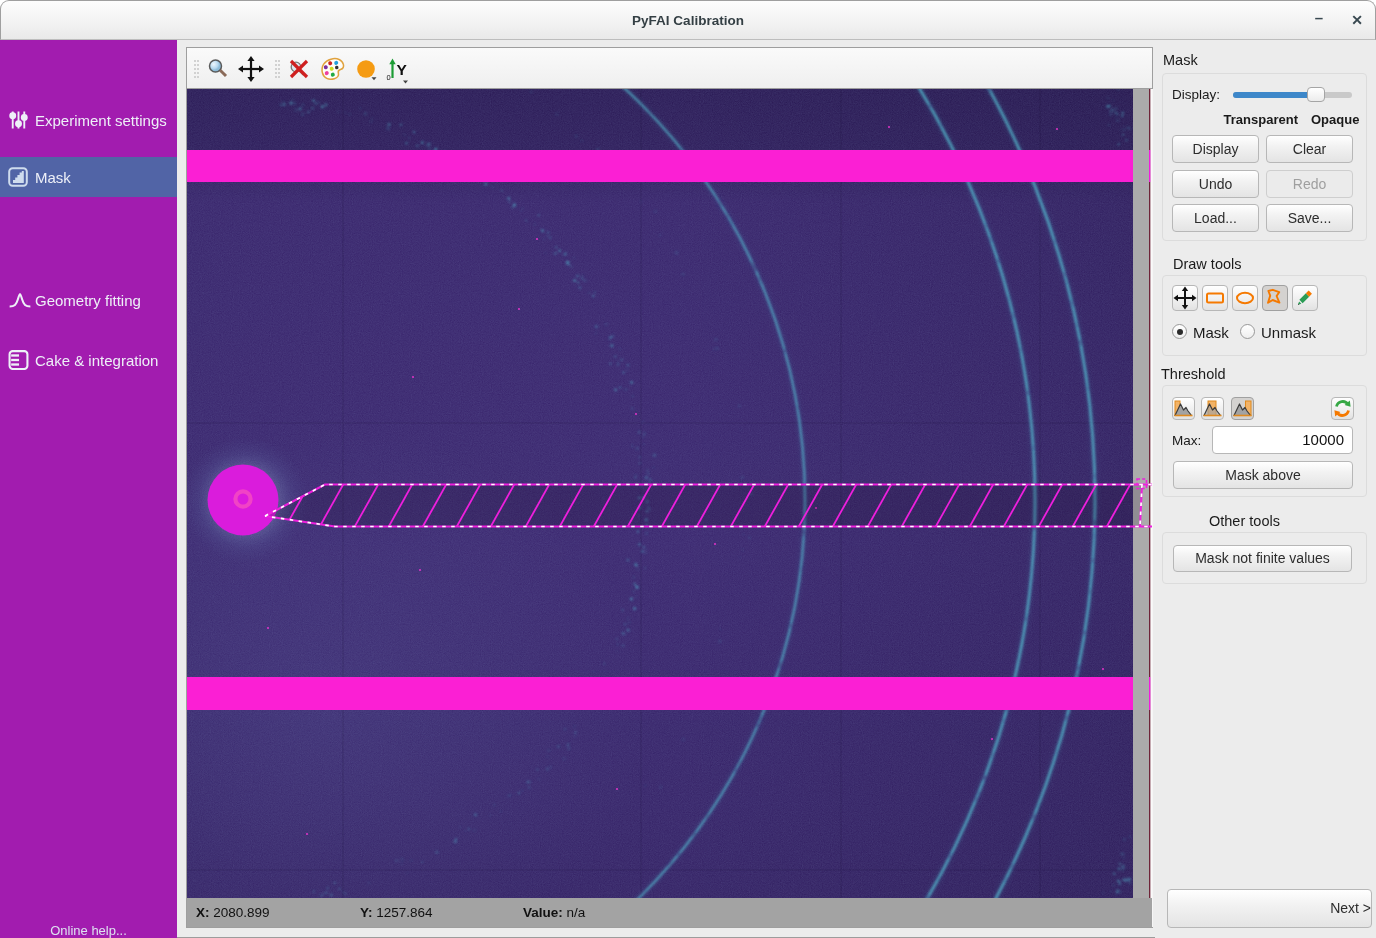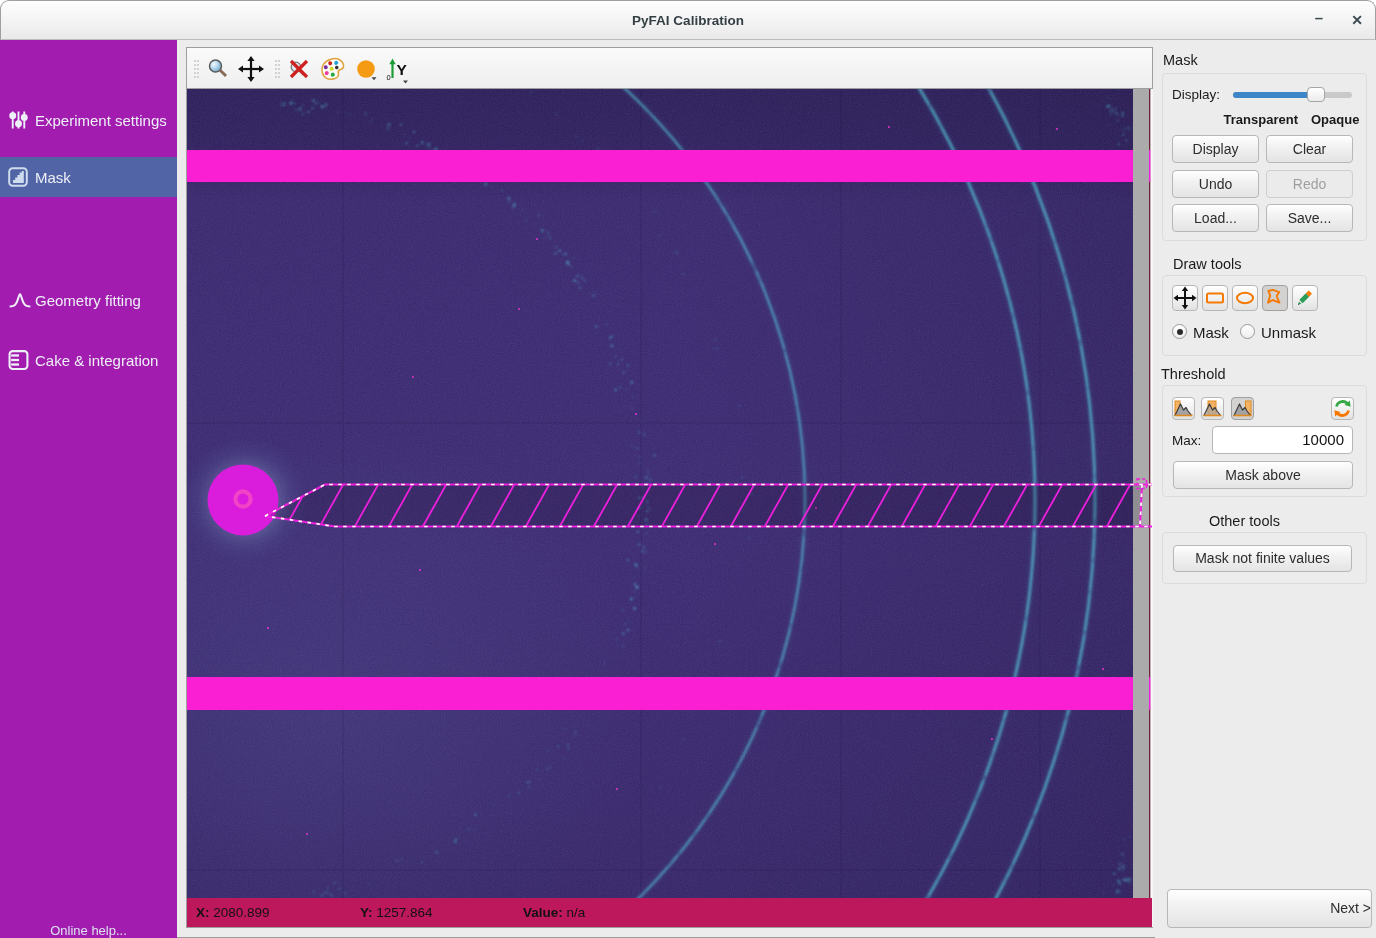--- a/index.html
+++ b/index.html
@@ -10,21 +10,21 @@
 #title { position:absolute; top:12px; width:100%; text-align:center; font-size:13.5px; font-weight:bold; color:#343f44; }
 .winbtn { position:absolute; top:0; width:40px; height:40px; text-align:center; color:#384850; font-weight:bold; }
 #sidebar { position:absolute; left:0; top:40px; width:177px; height:898px; background:#a21caf; }
 .navitem { position:absolute; left:0; width:177px; height:40px; color:#eef0f8; font-size:15px; }
 .navitem.sel { background:#5164a6; }
 .navitem .lbl { position:absolute; left:35px; top:50%; transform:translateY(-50%); white-space:nowrap; }
 .navitem svg { position:absolute; left:8px; top:50%; transform:translateY(-50%); }
 #onlinehelp { position:absolute; left:0; width:177px; bottom:0; text-align:center; color:#dde2f0; font-size:13px; }
 #plotframe { position:absolute; left:186px; top:47px; width:967px; height:881px; background:#f6f6f6; border:1px solid #9e9e9e; border-right:none; }
 #toolbar { position:absolute; left:0; top:0; width:966px; height:41px; background:linear-gradient(#fafafa,#efefef); border-right:1px solid #9e9e9e; border-bottom:1px solid #9e9e9e; }
-#statusbar { position:absolute; left:187px; top:898px; width:965px; height:29px; background:#be185d; font-size:13.5px; color:#111; }
+#statusbar { position:absolute; left:187px; top:898px; width:965px; height:29px; background:#a3a3a3; font-size:13.5px; color:#111; }
 #statusbar b { font-weight:bold; }
 #statusbar .sv { position:absolute; top:7px; }
 #imgwrap { position:absolute; left:187px; top:89px; width:965px; height:809px; }
 #rightpanel { position:absolute; left:1155px; top:40px; width:221px; height:898px; background:#ececec; }
 .gtitle { position:absolute; font-size:14.5px; color:#1a1a1a; }
 .gbox { position:absolute; border:1px solid #dcdcdc; border-radius:4px; }
 .btn { position:absolute; background:linear-gradient(#ffffff,#f2f2f2 40%,#e4e4e4); border:1px solid #b7b7b7; border-radius:4px;
   font-size:14px; color:#2d2d2d; text-align:center; font-family:"Liberation Sans",sans-serif; }
 .btn.dis { background:#ebebeb; color:#9f9f9f; border-color:#cecece; }
 .tbtn { position:absolute; width:26px; height:26px; background:linear-gradient(#ffffff,#eeeeee 60%,#e2e2e2); border:1px solid #b7b7b7; border-radius:4px; }

